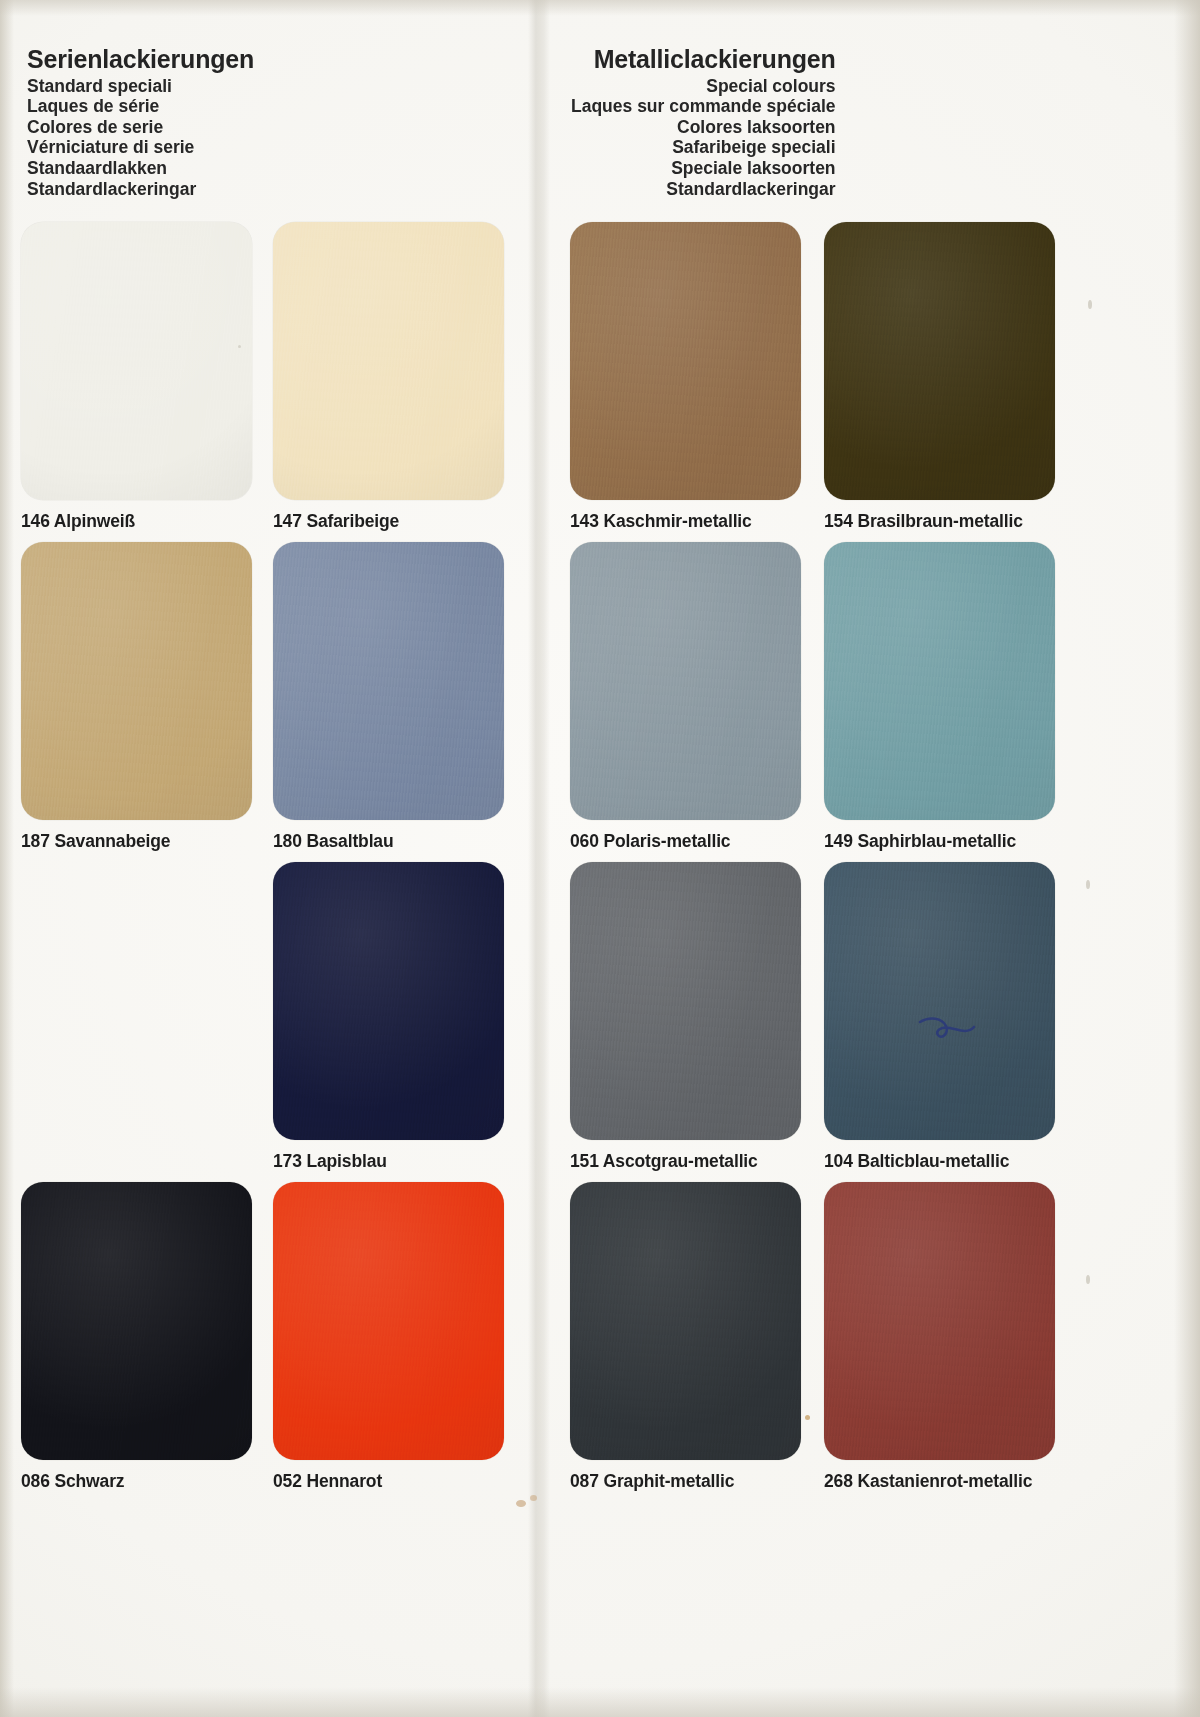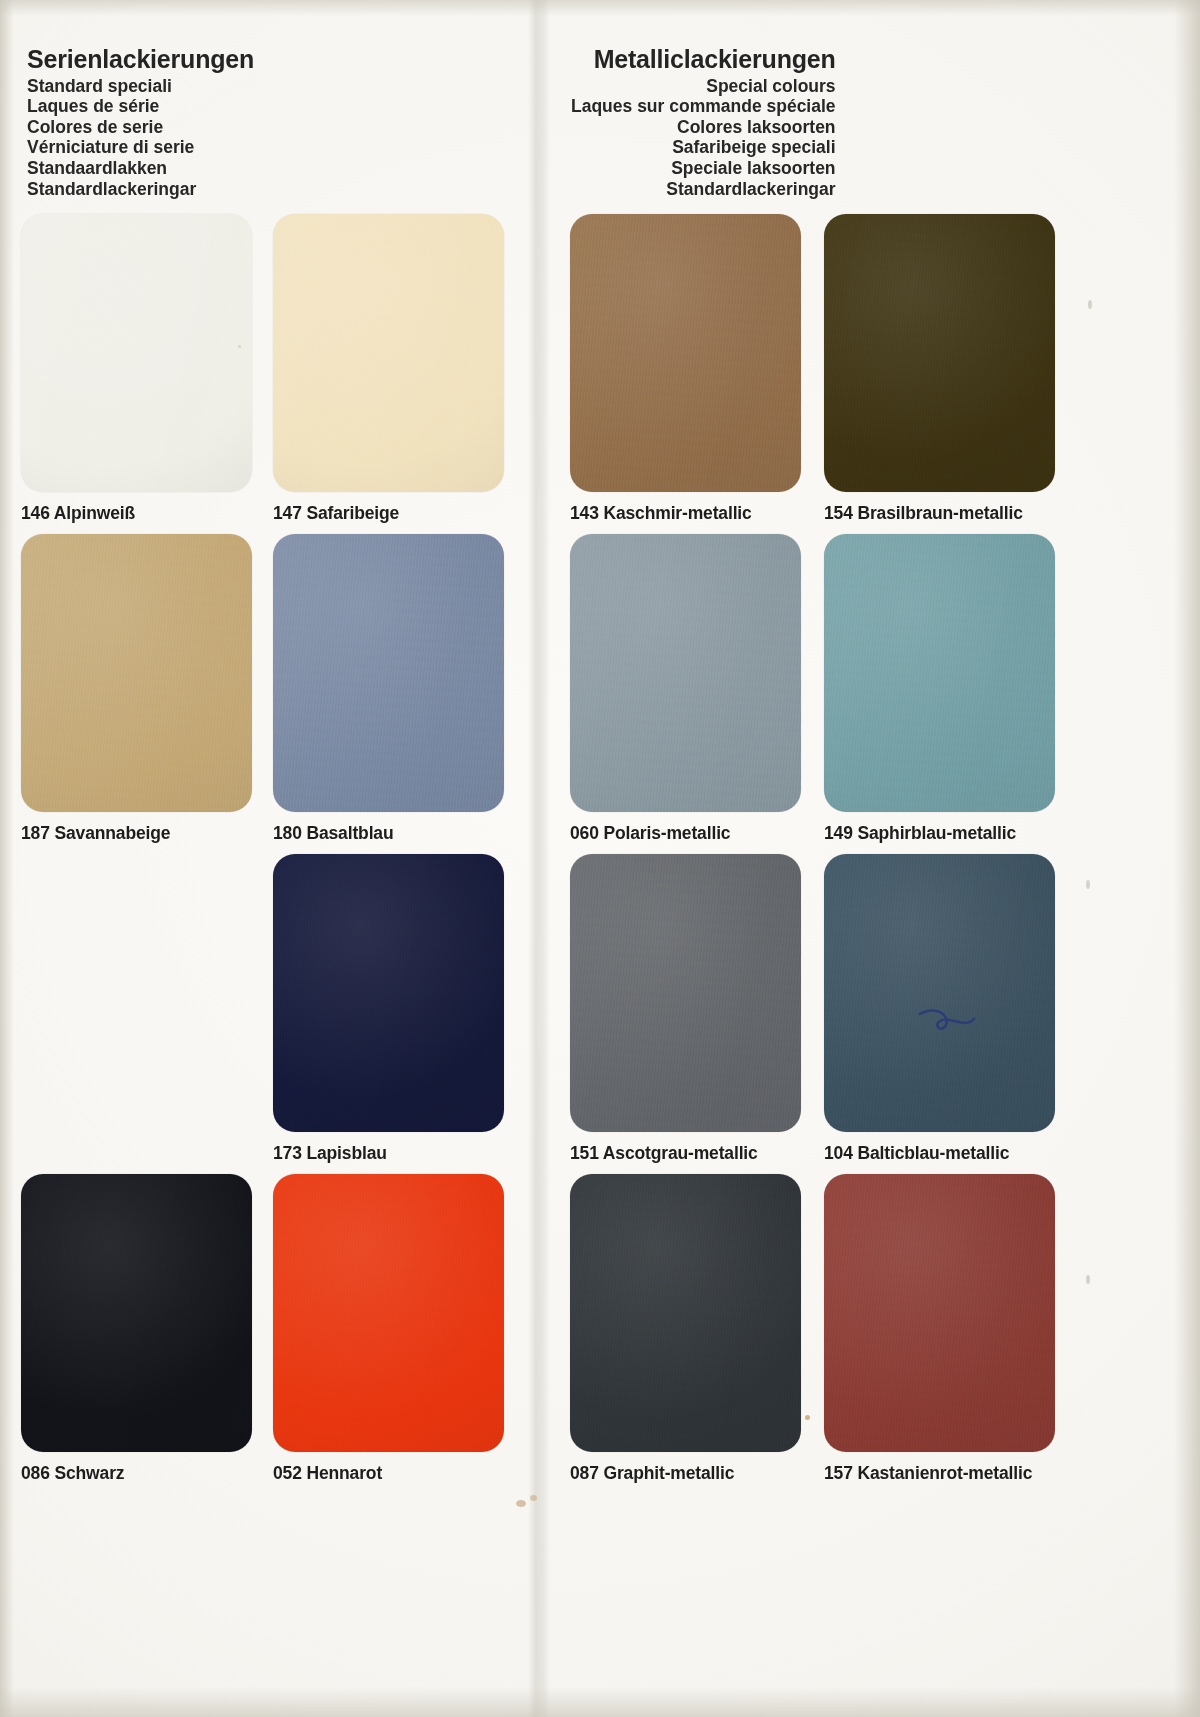--- a/index.html
+++ b/index.html
@@ -46,21 +46,21 @@
     letter-spacing:-.2px;line-height:1.06;margin:0 0 3px 0;white-space:nowrap;
   }
   .h-sub{
     font-size:17.5px;font-weight:bold;color:#272727;
     line-height:1.18;white-space:nowrap;
   }
 
   
   .grid{position:absolute;top:210px;left:0;width:100%;}
   .row{position:relative;height:320px;}
-  .cell{position:absolute;top:4px;}
+  .cell{position:absolute;top:12px;}
   .cell.c0{left:21px;}
   .cell.c1{left:273px;}
   .cell.c2{left:570px;}
   .cell.c3{left:824px;}
   .swatch{
     width:231px;height:278px;border-radius:22px;
     position:relative;overflow:hidden;
     box-shadow:0 0 0 0.5px rgba(120,118,110,.10);
   }
   
@@ -182,21 +182,21 @@
       <div class="cell c1">
         <div class="swatch" style="background: rgb(232, 54, 15);"></div>
         <div class="caption">052 Hennarot</div>
       </div>
       <div class="cell c2">
         <div class="swatch" style="background: rgb(47, 52, 56);"></div>
         <div class="caption">087 Graphit-metallic</div>
       </div>
       <div class="cell c3">
         <div class="swatch" style="background: rgb(138, 59, 51);"></div>
-        <div class="caption">157 Kastanienrot-metallic</div>
+        <div class="caption">268 Kastanienrot-metallic</div>
       </div>
     </div>
 
   </div>
 </div>
 
 <div class="fold"></div>
 <div class="edge-l"></div>
 <div class="edge-r"></div>
 <div class="edge-t"></div>

